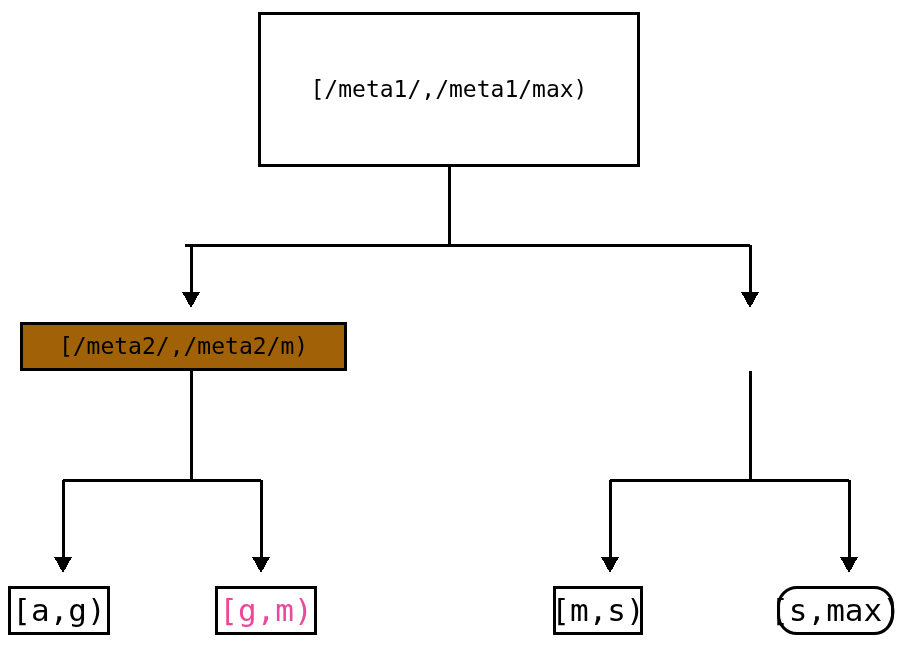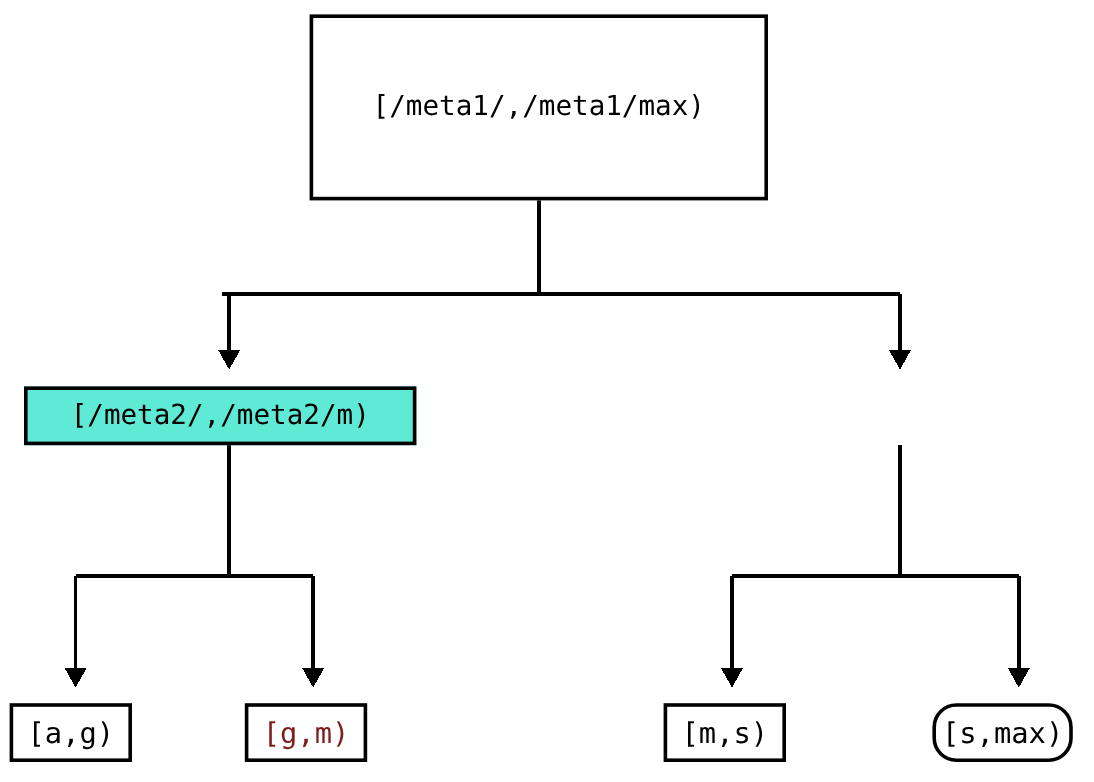--- a/index.html
+++ b/index.html
@@ -37,21 +37,21 @@
     font-family: "DejaVu Sans Mono", "Liberation Mono", monospace;
     white-space: pre;
     letter-spacing: 0px;
   }
   .node-label {
     display: block;
     line-height: 1;
   }
   .level-root .node-label { font-size: 23px; }
   .level-mid  .node-label { font-size: 23px; }
-  .level-leaf .node-label { font-size: 24px; }
+  .level-leaf .node-label { font-size: 31px; }
 </style>
 </head>
 <body>
 
 <div id="diagram-root">
 
   <svg id="connector-layer" viewBox="0 0 912 652" width="912" height="652" xmlns="http://www.w3.org/2000/svg" shape-rendering="crispEdges">
       <line x1="449" y1="167" x2="449" y2="245" stroke="#000000" stroke-width="3"></line>
       <line x1="185" y1="245" x2="750" y2="245" stroke="#000000" stroke-width="3"></line>
       <line x1="191" y1="245" x2="191" y2="292" stroke="#000000" stroke-width="3"></line>
@@ -69,34 +69,34 @@
       <line x1="610" y1="480" x2="610" y2="557" stroke="#000000" stroke-width="3"></line>
       <polygon points="601,557 619,557 610,573" fill="#000000"></polygon>
       <line x1="849" y1="480" x2="849" y2="557" stroke="#000000" stroke-width="3"></line>
       <polygon points="840,557 858,557 849,573" fill="#000000"></polygon>
     </svg>
 
   <div class="tree-node level-root" style="left: 258px; top: 12px; width: 382px; height: 155px; border-width: 3px; border-color: rgb(0, 0, 0); background: rgb(255, 255, 255); color: rgb(0, 0, 0);">
     <span class="node-label">[/meta1/,/meta1/max)</span>
   </div>
 
-  <div class="tree-node level-mid" style="left: 20px; top: 322px; width: 327px; height: 49px; border-width: 3px; border-color: rgb(0, 0, 0); background: #5eead4; color: rgb(0, 0, 0);">
+  <div class="tree-node level-mid" style="left: 20px; top: 322px; width: 327px; height: 49px; border-width: 3px; border-color: rgb(0, 0, 0); background: #a16207; color: rgb(0, 0, 0);">
     <span class="node-label">[/meta2/,/meta2/m)</span>
   </div>
 
 
   <div class="tree-node level-leaf" style="left: 8px; top: 586px; width: 102px; height: 49px; border-width: 3px; border-color: rgb(0, 0, 0); background: rgb(255, 255, 255); color: rgb(0, 0, 0);">
     <span class="node-label">[a,g)</span>
   </div>
 
-  <div class="tree-node level-leaf" style="left: 204px; top: 586px; width: 102px; height: 49px; border-width: 3px; border-color: rgb(0, 0, 0); background: rgb(255, 255, 255); color: #7f1d1d;">
+  <div class="tree-node level-leaf" style="left: 215px; top: 586px; width: 102px; height: 49px; border-width: 3px; border-color: rgb(0, 0, 0); background: rgb(255, 255, 255); color: #ec4899;">
     <span class="node-label">[g,m)</span>
   </div>
 
-  <div class="tree-node level-leaf" style="left: 553px; top: 586px; width: 102px; height: 49px; border-width: 3px; border-color: rgb(0, 0, 0); background: rgb(255, 255, 255); color: rgb(0, 0, 0);">
+  <div class="tree-node level-leaf" style="left: 553px; top: 586px; width: 90px; height: 49px; border-width: 3px; border-color: rgb(0, 0, 0); background: rgb(255, 255, 255); color: rgb(0, 0, 0);">
     <span class="node-label">[m,s)</span>
   </div>
 
   <div class="tree-node level-leaf" style="left: 777px; top: 586px; width: 117px; height: 49px; border-width: 3px; border-color: rgb(0, 0, 0); background: rgb(255, 255, 255); color: rgb(0, 0, 0); border-radius: 20px;">
     <span class="node-label">[s,max)</span>
   </div>
 
 </div>
 
 </body></html>

